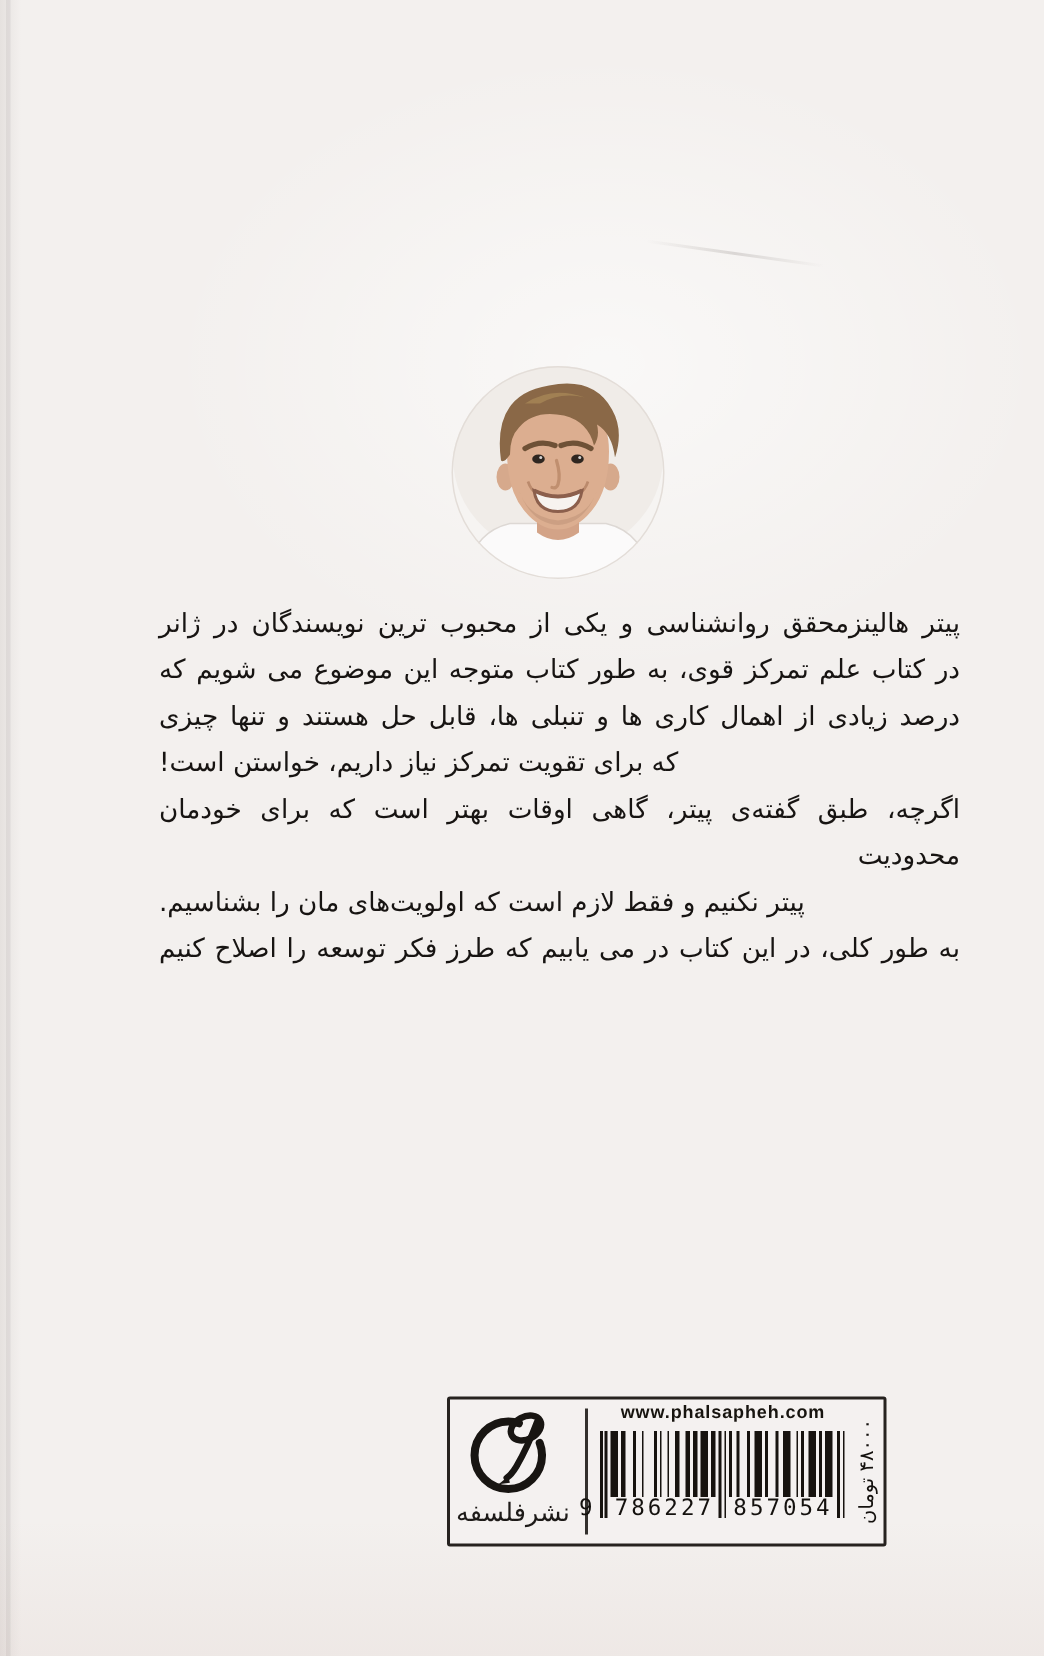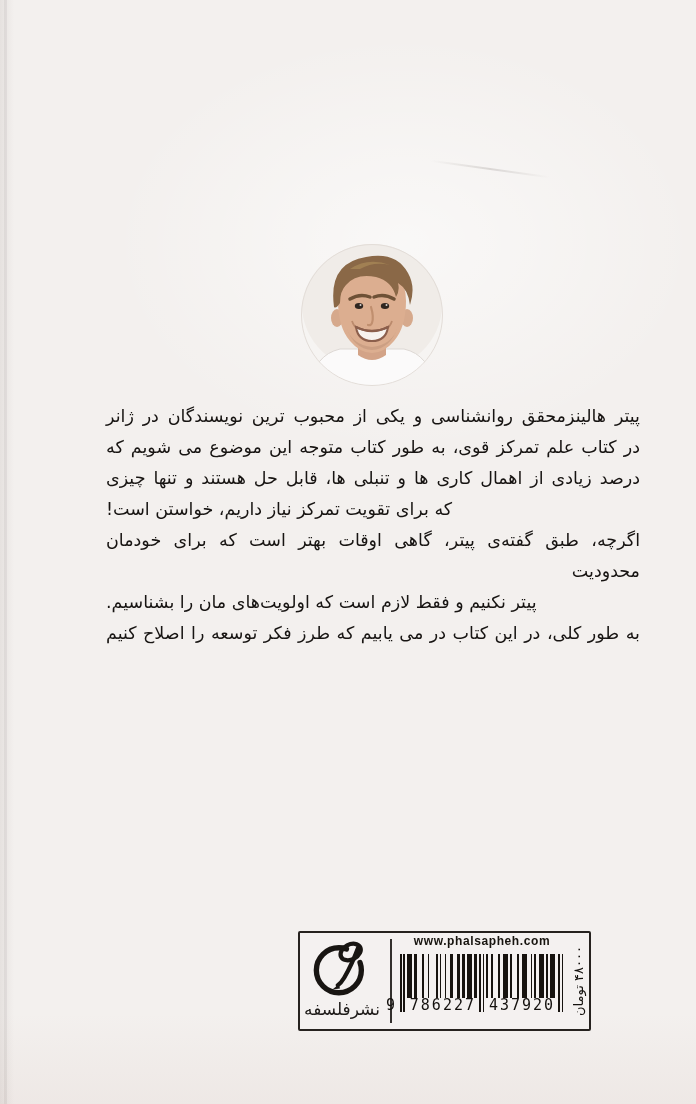--- a/index.html
+++ b/index.html
@@ -134,21 +134,21 @@
     <div class="pub-name">نشرفلسفه</div>
 
     <div class="divider"></div>
 
     <div class="site">www.phalsapheh.com</div>
 
     <div class="barcode">
       <div class="bc-digits">
         <span class="bc-lead">9</span>
         <span class="bc-g1">786227</span>
-        <span class="bc-g2">437920</span>
+        <span class="bc-g2">857054</span>
       </div>
     <div class="bar" style="left: 0px; width: 1.72px; height: 58px;"></div>
         <div class="bar" style="left: 3.44px; width: 1.72px; height: 58px;"></div>
         <div class="bar" style="left: 6.88px; width: 5.16px; height: 44px;"></div>
         <div class="bar" style="left: 13.76px; width: 3.44px; height: 44px;"></div>
         <div class="bar" style="left: 22.36px; width: 1.72px; height: 44px;"></div>
         <div class="bar" style="left: 27.52px; width: 1.72px; height: 44px;"></div>
         <div class="bar" style="left: 36.12px; width: 1.72px; height: 44px;"></div>
         <div class="bar" style="left: 39.56px; width: 1.72px; height: 44px;"></div>
         <div class="bar" style="left: 44.72px; width: 1.72px; height: 44px;"></div>

